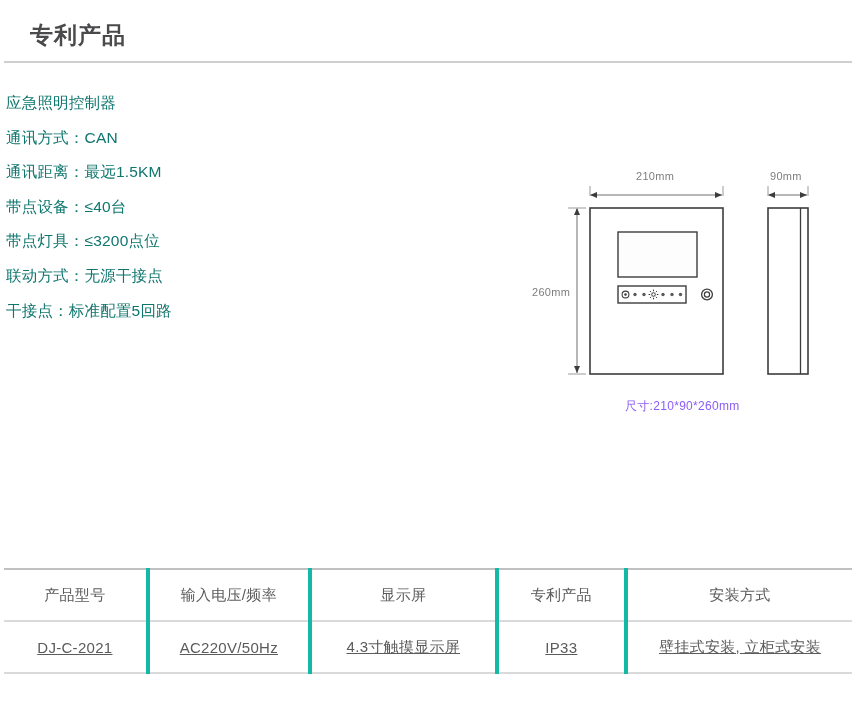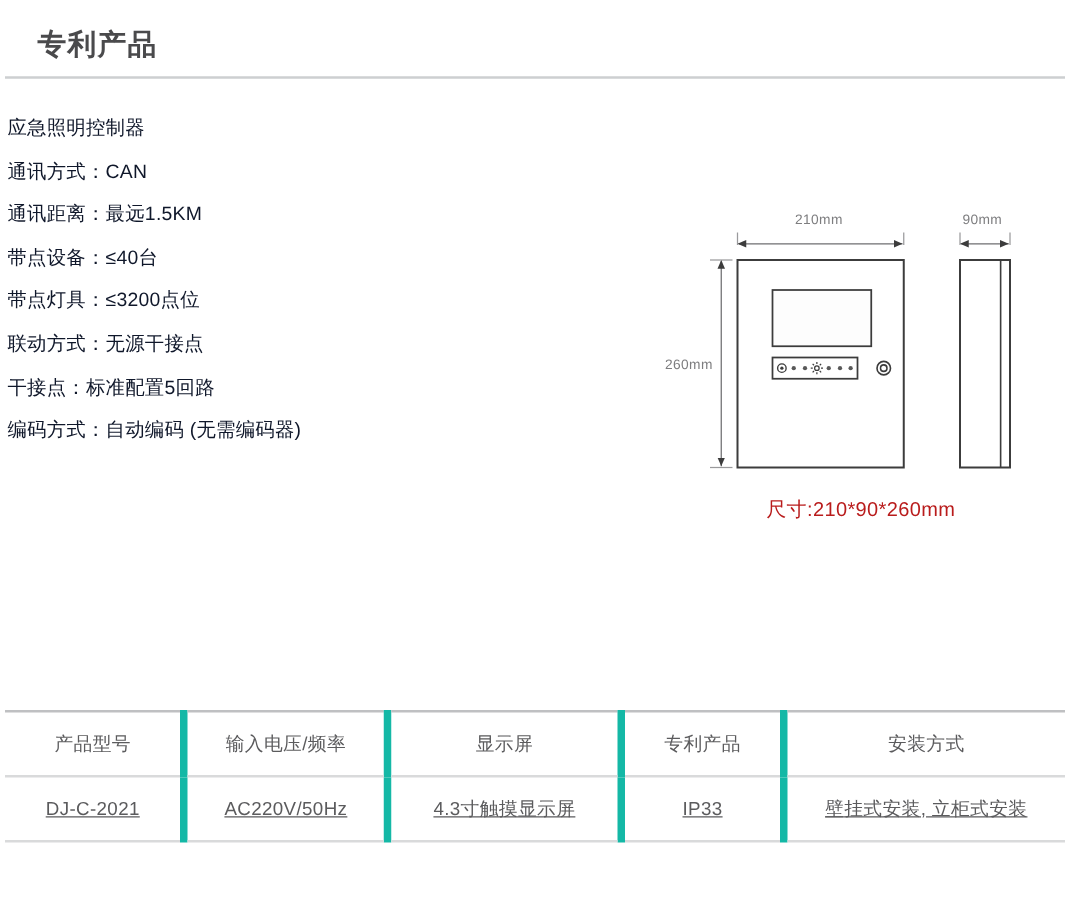--- a/index.html
+++ b/index.html
@@ -39,21 +39,21 @@
 
   
   .spec-list {
     position: absolute;
     left: 6px;
     top: 86px;
     width: 470px;
   }
   .spec-line {
     font-size: 15.5px;
-    color: #0f172a;
+    color: #0f766e;
     line-height: 34.6px;
     white-space: nowrap;
     letter-spacing: 0.2px;
   }
 
   
   .diagram {
     position: absolute;
     left: 520px;
     top: 150px;
@@ -66,44 +66,44 @@
     font-size: 11px;
     color: #7d7d7f;
     white-space: nowrap;
     letter-spacing: 0.3px;
   }
   .dim-210 { left: 116px; top: 20px; }
   .dim-90  { left: 250px; top: 20px; }
   .dim-260 { left: 12px;  top: 136px; }
   .diagram-caption {
     position: absolute;
-    left: 93px;
+    left: 105px;
     top: 248px;
-    font-size: 16px;
-    color: #b91c1c;
+    font-size: 12px;
+    color: #8b5cf6;
     white-space: nowrap;
     letter-spacing: 0.3px;
   }
   .diagram svg { position: absolute; left: 0; top: 0; }
 
   
   .spec-table {
     position: absolute;
     left: 4px;
     top: 568px;
     width: 848px;
     border-collapse: collapse;
     table-layout: fixed;
   }
   .spec-table th, .spec-table td {
     text-align: center;
     font-weight: normal;
     font-size: 15px;
     color: #5b5b5d;
-    border-left: 6px solid #14b8a6;
+    border-left: 4px solid #14b8a6;
     letter-spacing: 0.3px;
   }
   .spec-table th:first-child, .spec-table td:first-child { border-left: none; }
   .spec-table thead th {
     height: 48px;
     border-top: 2px solid #bfc0c2;
     border-bottom: 2px solid #d9dadb;
   }
   .spec-table tbody td {
     height: 48px;
@@ -118,21 +118,20 @@
 <div class="title-rule"></div>
 
 <div class="spec-list">
   <div class="spec-line">应急照明控制器</div>
   <div class="spec-line">通讯方式：CAN</div>
   <div class="spec-line">通讯距离：最远1.5KM</div>
   <div class="spec-line">带点设备：≤40台</div>
   <div class="spec-line">带点灯具：≤3200点位</div>
   <div class="spec-line">联动方式：无源干接点</div>
   <div class="spec-line">干接点：标准配置5回路</div>
-  <div class="spec-line">编码方式：自动编码 (无需编码器)</div>
 </div>
 
 <div class="diagram">
 
   <div class="dim-label dim-210">210mm</div>
   <div class="dim-label dim-90">90mm</div>
   <div class="dim-label dim-260">260mm</div>
 
   <svg width="336" height="250" viewBox="0 0 336 250">
     <defs>

